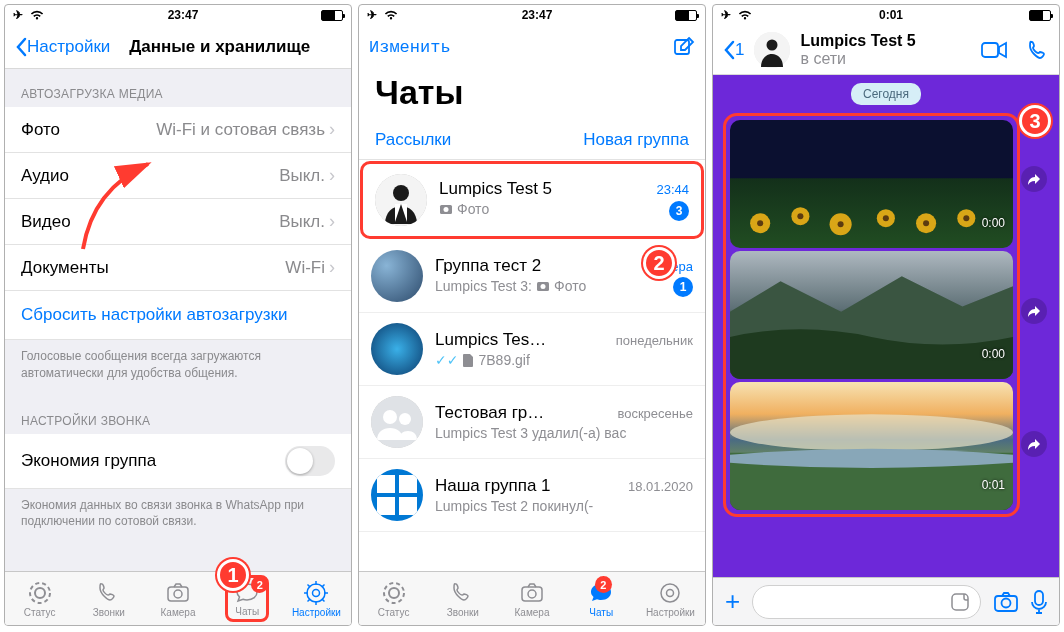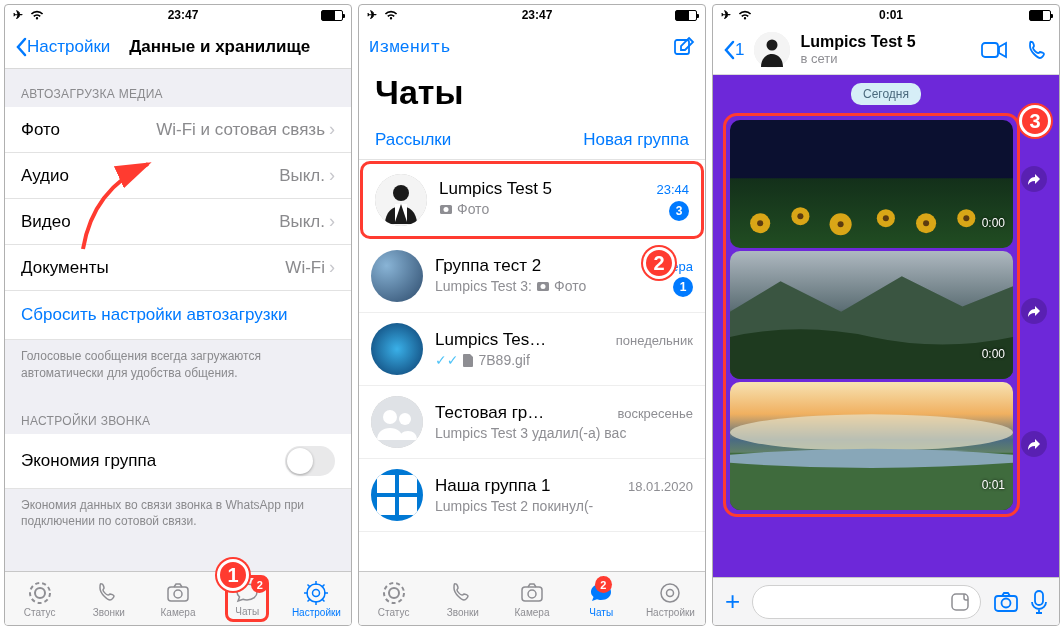--- a/index.html
+++ b/index.html
@@ -411,21 +411,21 @@
         </div>
     <div class="mini-av">
           <svg viewBox="0 0 36 36">
             <circle cx="18" cy="18" r="18" fill="#f4f4f4"></circle>
             <circle cx="18" cy="13" r="5.5" fill="#1a1a1a"></circle>
             <path d="M7 35c0-8 5-13 11-13s11 5 11 13z" fill="#1a1a1a"></path>
           </svg>
         </div>
     <div style="flex:1;">
       <div style="font-weight:600; font-size:16px;">Lumpics Test 5</div>
-      <div style="font-size:13px; color:#8e8e93;">в сети</div>
+      <div style="font-size:16px; color:#8e8e93;">в сети</div>
     </div>
     <svg width="26" height="18" viewBox="0 0 26 18">
           <rect x="1" y="2" width="16" height="14" rx="3" fill="none" stroke="#007aff" stroke-width="1.8"></rect>
           <path d="M18 6l7-4v14l-7-4z" fill="none" stroke="#007aff" stroke-width="1.8"></path>
         </svg>
     <svg width="22" height="22" viewBox="0 0 22 22" style="margin-left:10px;">
           <path d="M5 3c1 0 2 3 2 4s-1 1-1 2 3 5 5 5 1-1 2-1 4 1 4 2-2 4-4 4S3 13 3 7s1-4 2-4z" fill="none" stroke="#007aff" stroke-width="1.8"></path>
         </svg>
   </div>
 

